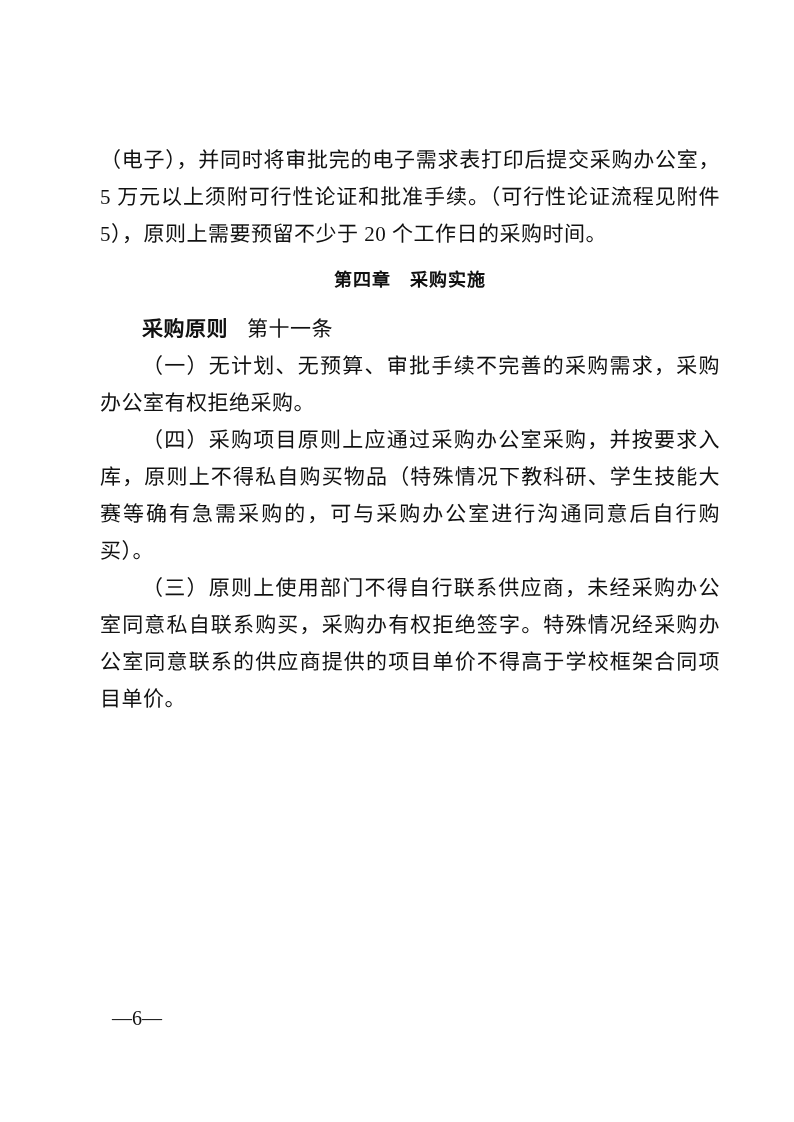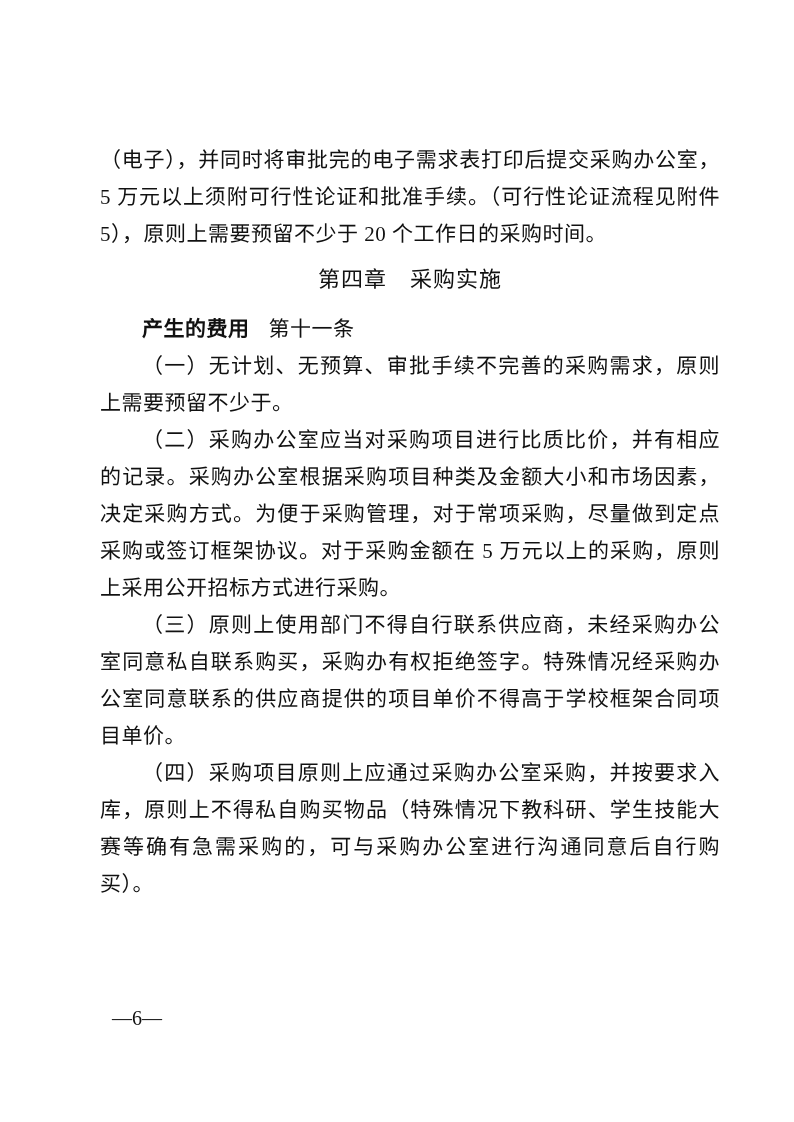--- a/index.html
+++ b/index.html
@@ -33,22 +33,22 @@
     text-justify: inter-ideograph;
     letter-spacing: 0.5px;
   }
   .para.indent {
     text-indent: 2em;
   }
   .chapter {
     margin: 8px 0 12px 0;
     text-align: center;
     font-family: "Liberation Sans", "DejaVu Sans", sans-serif;
-    font-weight: normal;
-    font-size: 22px;
+    font-weight: bold;
+    font-size: 18px;
     line-height: 38px;
     letter-spacing: 1px;
   }
   .article {
     margin: 0;
     text-indent: 2em;
     line-height: 37px;
     letter-spacing: 0.5px;
   }
   .article .article-label {
@@ -67,20 +67,19 @@
     color: #111111;
   }
 </style>
 </head>
 <body>
 
 <div class="page">
   <div class="content" id="doc-body">
       <p class="para">（电子），并同时将审批完的电子需求表打印后提交采购办公室，5 万元以上须附可行性论证和批准手续。（可行性论证流程见附件 5），原则上需要预留不少于 20 个工作日的采购时间。</p>
       <h2 class="chapter">第四章　采购实施</h2>
-      <p class="article"><span class="article-label">产生的费用</span><span class="article-title">第十一条</span></p>
-      <p class="para indent">（一）无计划、无预算、审批手续不完善的采购需求，原则上需要预留不少于。</p>
-      <p class="para indent">（二）采购办公室应当对采购项目进行比质比价，并有相应的记录。采购办公室根据采购项目种类及金额大小和市场因素，决定采购方式。为便于采购管理，对于常项采购，尽量做到定点采购或签订框架协议。对于采购金额在 5 万元以上的采购，原则上采用公开招标方式进行采购。</p>
+      <p class="article"><span class="article-label">采购原则</span><span class="article-title">第十一条</span></p>
+      <p class="para indent">（一）无计划、无预算、审批手续不完善的采购需求，采购办公室有权拒绝采购。</p>
+      <p class="para indent">（四）采购项目原则上应通过采购办公室采购，并按要求入库，原则上不得私自购买物品（特殊情况下教科研、学生技能大赛等确有急需采购的，可与采购办公室进行沟通同意后自行购买）。</p>
       <p class="para indent">（三）原则上使用部门不得自行联系供应商，未经采购办公室同意私自联系购买，采购办有权拒绝签字。特殊情况经采购办公室同意联系的供应商提供的项目单价不得高于学校框架合同项目单价。</p>
-      <p class="para indent">（四）采购项目原则上应通过采购办公室采购，并按要求入库，原则上不得私自购买物品（特殊情况下教科研、学生技能大赛等确有急需采购的，可与采购办公室进行沟通同意后自行购买）。</p>
     </div>
   <div class="page-number">—6—</div>
 </div>
 
 </body></html>

